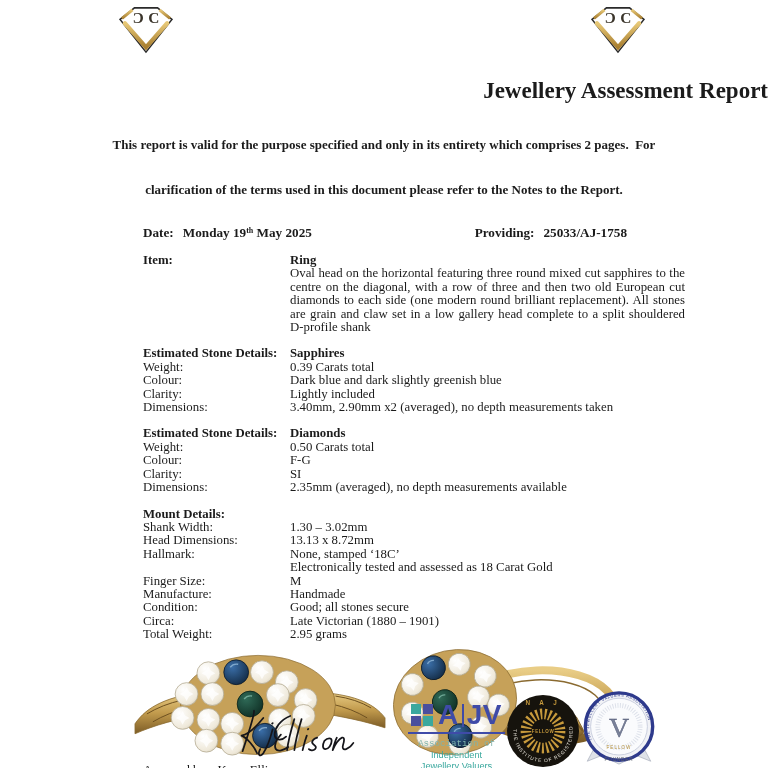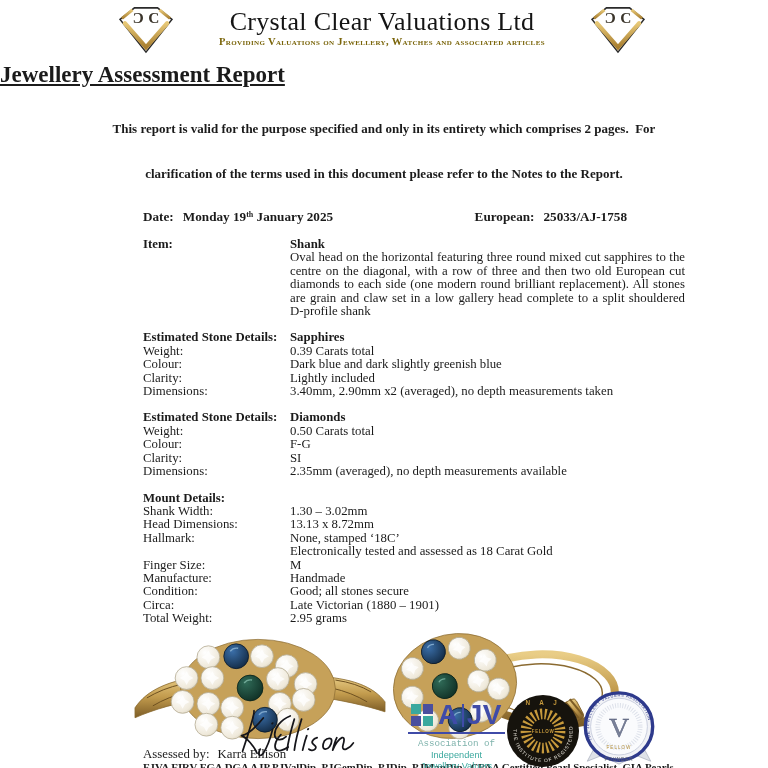--- a/index.html
+++ b/index.html
@@ -6,21 +6,21 @@
   html,body { width:768px; height:768px; background:#ffffff; }
   body { font-family:"Liberation Serif", serif; color:#1b1b1b; position:relative; overflow:hidden; }
 
   
   .header { display:flex; justify-content:space-between; align-items:flex-start; padding:5px 116px 0 112px; }
   .cc-logo { width:68px; height:50px; flex:0 0 auto; }
   .header-center { flex:1; text-align:center; padding-top:2px; }
   .company { font-size:26px; line-height:29px; color:#141414; letter-spacing:0.3px; }
   .tagline { font-size:10.5px; font-weight:bold; color:#7a650a; font-variant:small-caps; letter-spacing:0.35px; margin-top:0px; }
 
-  .title { text-align:left; font-size:23px; font-weight:bold; margin-top:7px; line-height:26px;text-decoration:underline; }
+  .title { text-align:right; font-size:23px; font-weight:bold; margin-top:23px; line-height:26px; }
   .disclaimer { text-align:center; font-size:13px; line-height:15px; font-weight:bold; margin-top:3px; white-space:pre-wrap; }
 
   .daterow { display:flex; justify-content:space-between; margin:13px 141px 0 143px; font-weight:bold; font-size:13.2px; }
   .lblgap { display:inline-block; width:9px; }
   sup { font-size:8px; vertical-align:4px; }
 
   
   .content { margin:0 83px 0 143px; font-size:12.8px; line-height:13.4px; }
   .section { margin-top:13px; }
   .row { display:grid; grid-template-columns:147px 1fr; }
@@ -66,24 +66,20 @@
     <path d="M8 15 L23 3 H47 L62 15 L35 49 Z" fill="none" stroke="#2a2a2a" stroke-width="1.6"></path>
     <path d="M10 14 L21 5" stroke="url(#gg1)" stroke-width="3"></path>
     <path d="M60 14 L49 5" stroke="url(#gg1)" stroke-width="3"></path>
     <path d="M13 19 L35 44 L57 19" fill="none" stroke="url(#gg1)" stroke-width="4.5" stroke-linecap="round"></path>
     <g fill="#3a342a" font-family="Liberation Serif, serif" font-size="16" font-weight="bold">
       <text transform="translate(27,19) scale(-1,1)" text-anchor="middle">C</text>
       <text x="43" y="19" text-anchor="middle">C</text>
     </g>
   </svg>
 
-  <div class="header-center">
-    <div class="company">Crystal Clear Valuations Ltd</div>
-    <div class="tagline">Providing Valuations on Jewellery, Watches and associated articles</div>
-  </div>
 
   <svg class="cc-logo" viewBox="0 0 70 52">
     <defs>
       <linearGradient id="gg2" x1="0" y1="0" x2="0" y2="1">
         <stop offset="0" stop-color="#e7c877"></stop>
           <stop offset="1" stop-color="#a87e2f"></stop>
       </linearGradient>
     </defs>
     <path d="M8 15 L23 3 H47 L62 15 L35 49 Z" fill="none" stroke="#2a2a2a" stroke-width="1.6"></path>
     <path d="M10 14 L21 5" stroke="url(#gg2)" stroke-width="3"></path>
@@ -97,33 +93,33 @@
 </div>
 
 <div class="title">Jewellery Assessment Report</div>
 <div class="disclaimer">
   <div>This report is valid for the purpose specified and only in its entirety which comprises 2 pages.  For</div>
   <div>clarification of the terms used in this document please refer to the Notes to the Report.</div>
 </div>
 
 <div class="daterow">
   <div>
-    <span>Date:</span><span class="lblgap"></span><span><span>Monday 19</span><sup>th</sup><span> January 2025</span></span>
+    <span>Date:</span><span class="lblgap"></span><span><span>Monday 19</span><sup>th</sup><span> May 2025</span></span>
   </div>
   <div>
-    <span>European:</span><span class="lblgap"></span><span>25033/AJ-1758</span>
+    <span>Providing:</span><span class="lblgap"></span><span>25033/AJ-1758</span>
   </div>
 </div>
 
 <div class="content">
 
   <div class="section">
     <div class="row">
       <span class="b">Item:</span>
-      <span class="b">Shank</span>
+      <span class="b">Ring</span>
     </div>
     <div class="row">
       <span></span>
       <span class="justify">Oval head on the horizontal featuring three round mixed cut sapphires to the centre on the diagonal, with a row of three and then two old European cut diamonds to each side (one modern round brilliant replacement).  All stones are grain and claw set in a low gallery head complete to a split shouldered D-profile shank</span>
     </div>
   </div>
 
   <div id="stone-sections">
       <div class="section">
         <div class="row">

